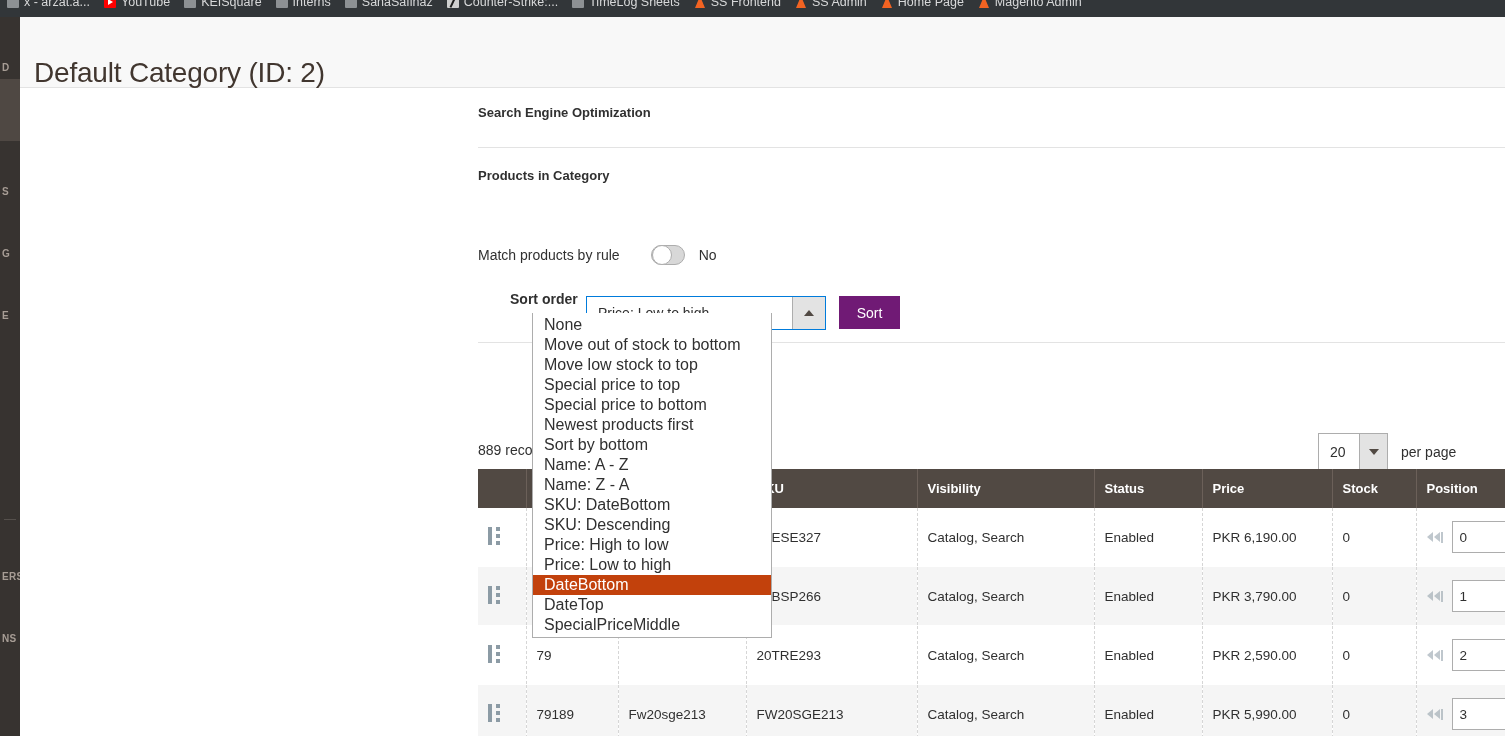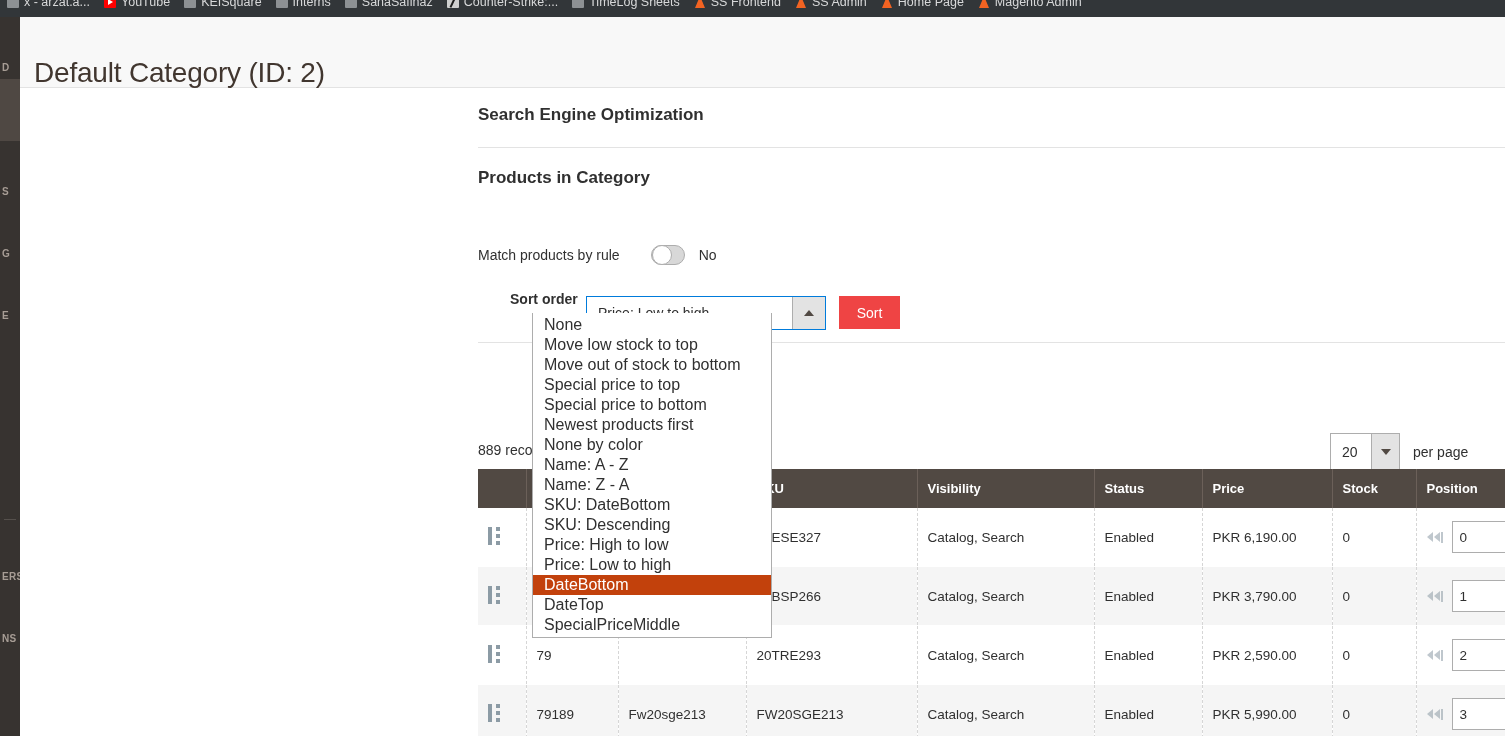--- a/index.html
+++ b/index.html
@@ -101,21 +101,21 @@
   #page-title {
     position: absolute; left: 14px; top: 21px;
     font-size: 28px; color: #41362f;
     font-weight: normal;
     letter-spacing: -0.2px;
   }
 
   .section-head {
     position: absolute;
     left: 458px;
-    font-size: 17px; font-weight: bold;
+    font-size: 13px; font-weight: bold;
     color: #303030;
   }
   #seo-head { top: 88px; }
   #products-head { top: 151px; }
 
   .hr-line {
     position: absolute; left: 458px; width: 1027px;
     height: 1px; background: #e3e3e3;
   }
   #hr-1 { top: 130px; }
@@ -181,21 +181,21 @@
   }
   #sort-select-arrow .caret-up {
     width: 0; height: 0;
     border-left: 5px solid transparent;
     border-right: 5px solid transparent;
     border-bottom: 6px solid #514943;
   }
   #sort-button {
     position: absolute; left: 347px; top: 14px;
     width: 61px; height: 33px;
-    background: #ef4444;
+    background: #701a75;
     color: #ffffff;
     font-size: 14px;
     border: none;
     display: flex; align-items: center; justify-content: center;
     cursor: pointer;
   }
 
   
   #sort-dropdown {
     position: absolute; left: 532px; top: 313px;
@@ -220,21 +220,21 @@
     color: #ffffff;
   }
 
   
   #records-count {
     position: absolute; left: 458px; top: 425px;
     font-size: 14px; color: #303030;
   }
   #perpage-wrap {
     position: absolute; left: 1298px; top: 416px;
-    display: flex; align-items: center; margin-left: 12px;
+    display: flex; align-items: center;
   }
   #perpage-select {
     width: 70px; height: 38px;
     border: 1px solid #adadad;
     background: #fff;
     display: flex;
   }
   #perpage-value {
     flex: 1; display: flex; align-items: center;
     padding-left: 11px; font-size: 14px; color: #303030;
@@ -571,26 +571,26 @@
             </div>
           </td>
         </tr>
       </tbody>
   </table>
 
 </div>
 
 <div id="sort-dropdown">
     <div class="opt">None</div>
+    <div class="opt">Move out of stock to bottom</div>
     <div class="opt">Move low stock to top</div>
-    <div class="opt">Move out of stock to bottom</div>
     <div class="opt">Special price to top</div>
     <div class="opt">Special price to bottom</div>
     <div class="opt">Newest products first</div>
-    <div class="opt">None by color</div>
+    <div class="opt">Sort by bottom</div>
     <div class="opt">Name: A - Z</div>
     <div class="opt">Name: Z - A</div>
     <div class="opt">SKU: DateBottom</div>
     <div class="opt">SKU: Descending</div>
     <div class="opt">Price: High to low</div>
     <div class="opt">Price: Low to high</div>
     <div class="opt selected">DateBottom</div>
     <div class="opt">DateTop</div>
     <div class="opt">SpecialPriceMiddle</div>
   </div>

